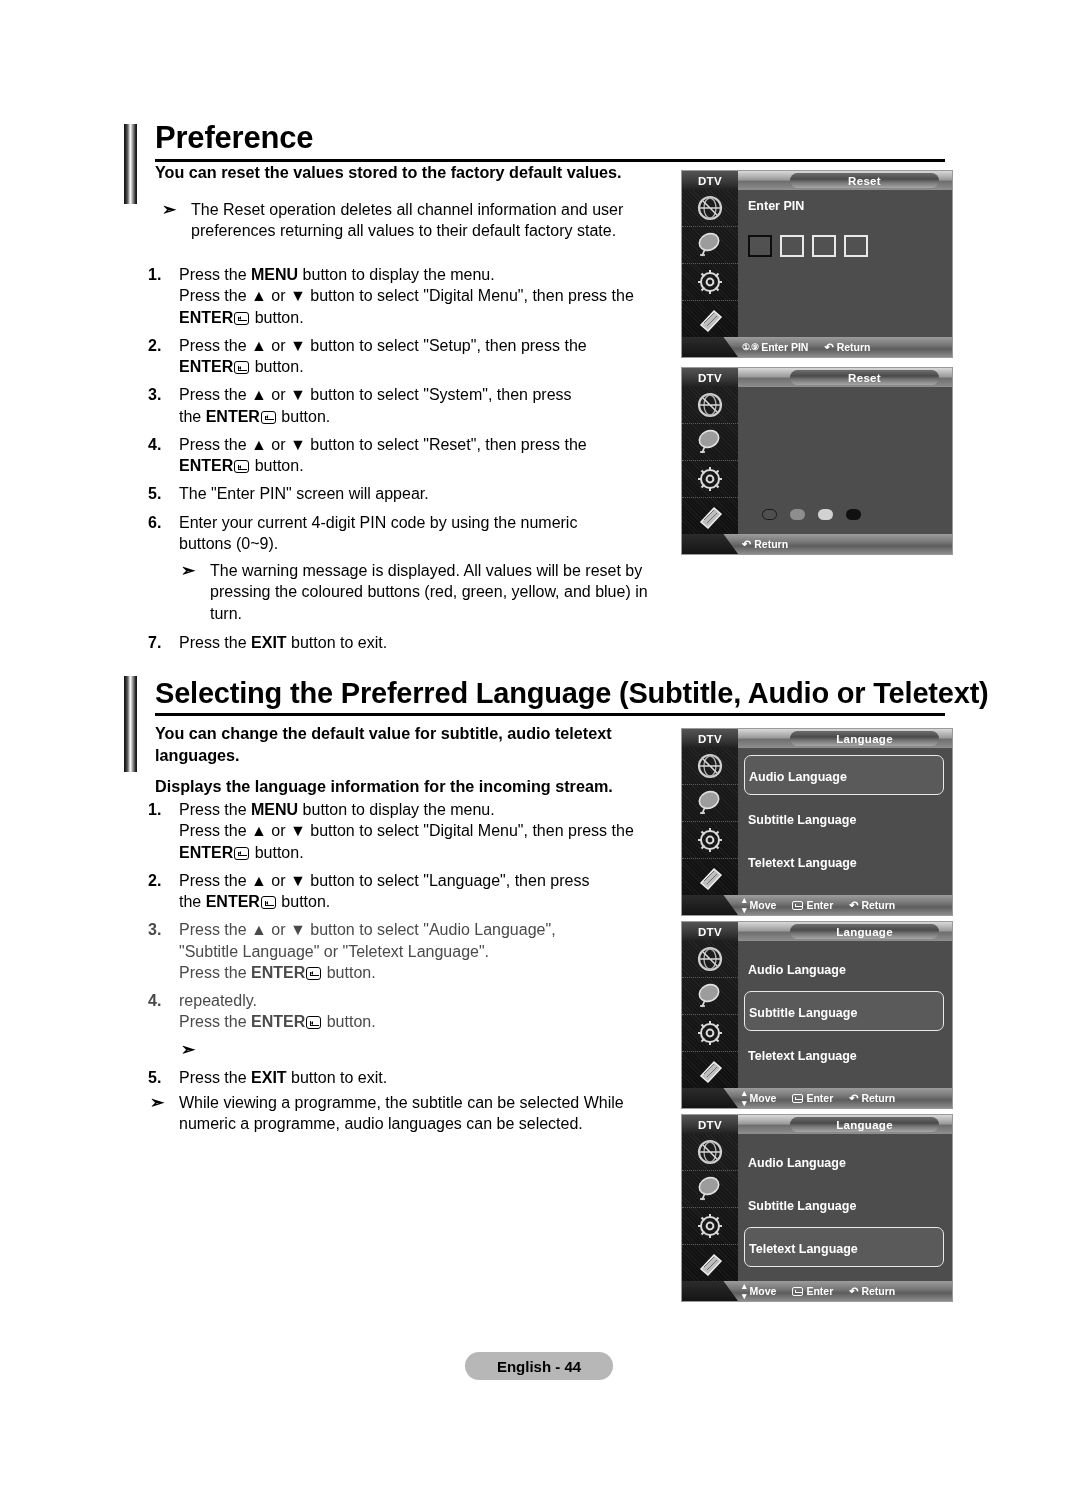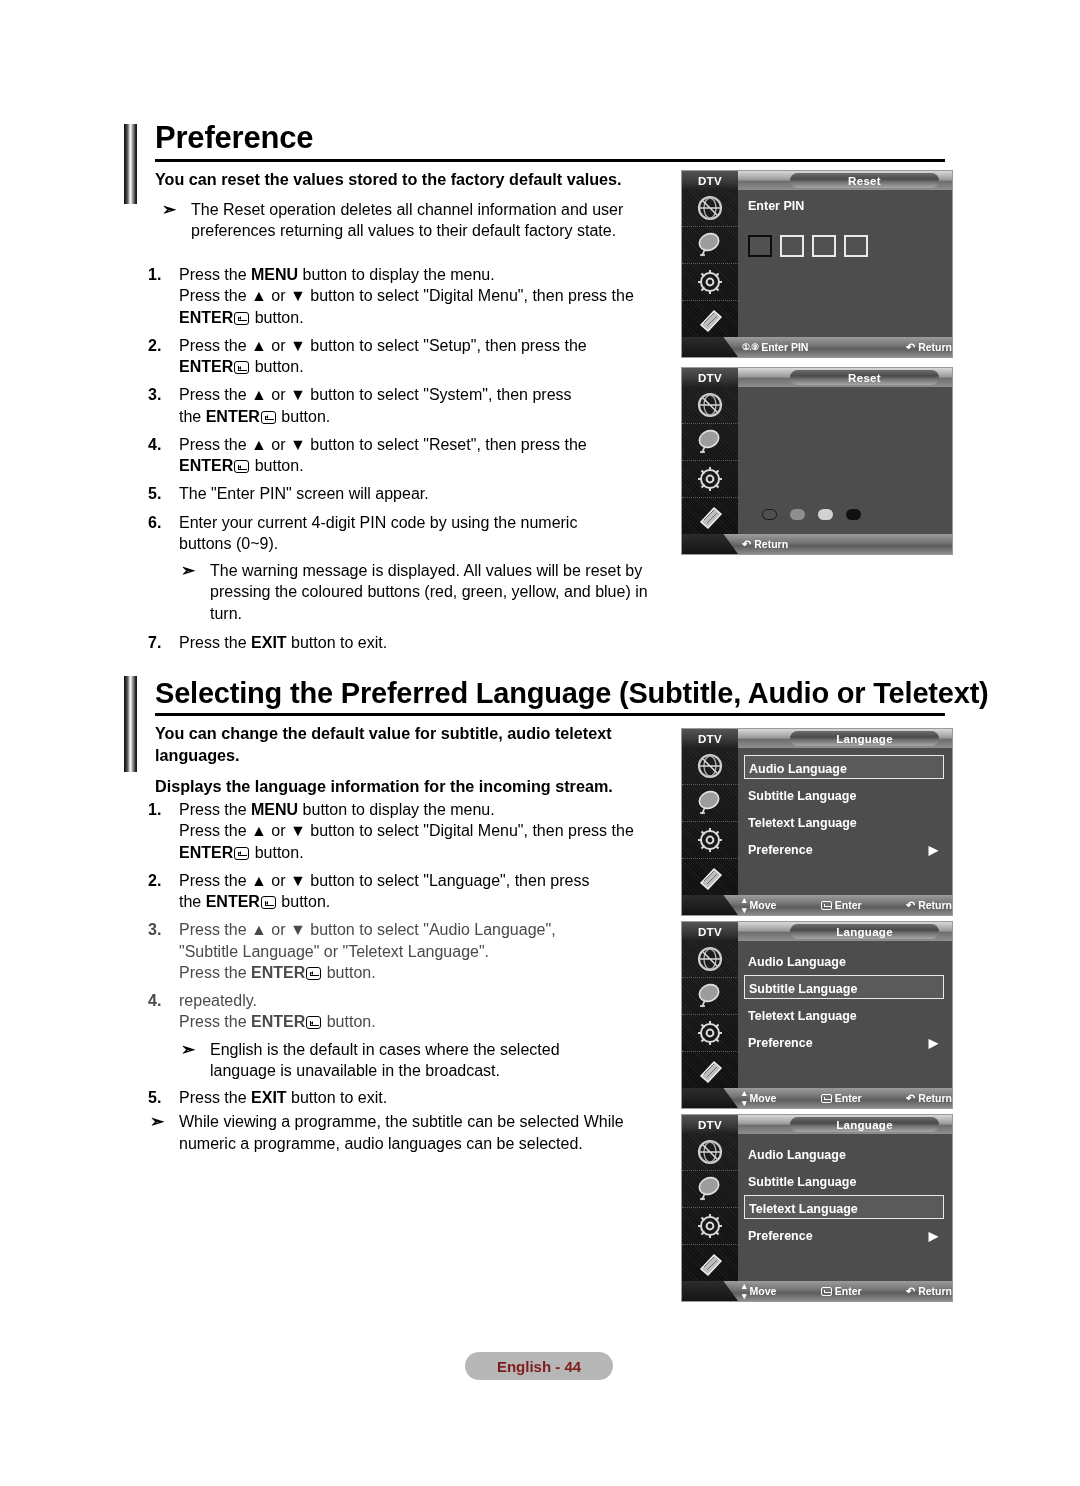--- a/index.html
+++ b/index.html
@@ -170,44 +170,44 @@
 
   .dots { display: flex; gap: 13px; position: absolute; left: 24px; bottom: 14px; }
   .dot { width: 15px; height: 11px; border-radius: 6px; }
   .dot.d1 { background: #4f4f4f; border: 1.6px solid #1a1a1a; }
   .dot.d2 { background: #8e8e8e; }
   .dot.d3 { background: #d2d2d2; }
   .dot.d4 { background: #111111; }
 
   .menu-list { margin-top: 1px; }
   .menu-row {
-    height: 24px;
+    height: 40px;
     display: flex; align-items: center;
     padding: 4px 6px 0 4px;
     color: #ffffff;
     font-size: 12.5px;
     font-weight: bold;
     position: relative;
     margin-bottom: 3px;
+    border-radius: 7px;
   }
   .menu-row.sel {
     border: 1.6px solid #e9e9e9;
     background: #5a5a5a;
   }
   .menu-row .caret { margin-left: auto; font-size: 12px; line-height: 1; }
 
   .tv-foot {
     height: 20px;
     background: linear-gradient(to bottom, #9c9c9c 0%, #777 40%, #5d5d5d 60%, #8c8c8c 100%);
     display: flex; align-items: center;
     color: #fff; font-size: 10.5px; font-weight: bold;
     padding-left: 60px;
     gap: 16px;
     position: relative;
-    justify-content: space-between;
   }
   .tv-foot .notch {
     position: absolute; left: 0; top: 0; width: 56px; height: 20px;
     background: linear-gradient(to bottom, #2c2c2c, #141414);
     clip-path: polygon(0 0, 74% 0, 100% 100%, 0 100%);
   }
   .tv-foot .fi { display: inline-flex; align-items: center; gap: 3px; white-space: nowrap; }
 
   .glyph-09 { font-size: 9px; letter-spacing: -1px; }
   .glyph-ret { font-size: 11px; }
@@ -225,34 +225,34 @@
   }
 
   
   .pagebadge {
     position: absolute;
     left: 465px; top: 1352px;
     width: 148px; height: 28px;
     background: #b7b7b7;
     border-radius: 14px;
     display: flex; align-items: center; justify-content: center;
-    font-size: 15px; font-weight: bold; color: #7f1d1d;
+    font-size: 15px; font-weight: bold; color: #000000;
   }
 </style>
 </head>
 <body>
 
 <div class="page">
 
   <div class="gbar" style="left:124px; top:124px; height:80px;"></div>
 
   <div class="section" style="left:155px; top:122px;">
     <div class="sec-title">Preference</div>
     <div class="rule" style="width:790px; margin-top:4px;"></div>
-    <div class="lead" style="margin-top:7px;">You can reset the values stored to the factory default values.</div>
+    <div class="lead" style="">You can reset the values stored to the factory default values.</div>
   </div>
 
   <div class="bullet" style="position:absolute; left:160px; top:193px; width:515px;">
     <div class="barrow"><span class="g">➣</span></div>
     <div class="txt steps">The Reset operation deletes all channel information and user preferences returning all values to their default factory state.</div>
   </div>
 
   <div class="steps" style="position:absolute; left:148px; top:260px; width:530px;">
 
     <div class="step tight">
@@ -354,21 +354,20 @@
     <div class="step dim">
       <div class="num">4.</div>
       <div class="txt">
         <span class="ln">repeatedly.</span>
         <span class="ln">Press the <strong>ENTER</strong><span class="ret"></span> button.</span>
       </div>
     </div>
 
     <div class="bullet sub-bullet" style="width:480px;">
       <div class="barrow"><span class="g">➣</span></div>
-      <div class="txt">English is the default in cases where the selected language is unavailable in the broadcast.</div>
     </div>
 
     <div class="step" style="margin-top:6px;">
       <div class="num">5.</div>
       <div class="txt">Press the <strong>EXIT</strong> button to exit.</div>
     </div>
 
     <div class="bullet" style="width:490px; margin-top:3px;">
       <div class="barrow"><span class="g">➣</span></div>
       <div class="txt">While viewing a programme, the subtitle can be selected While numeric a programme, audio languages can be selected.</div>

